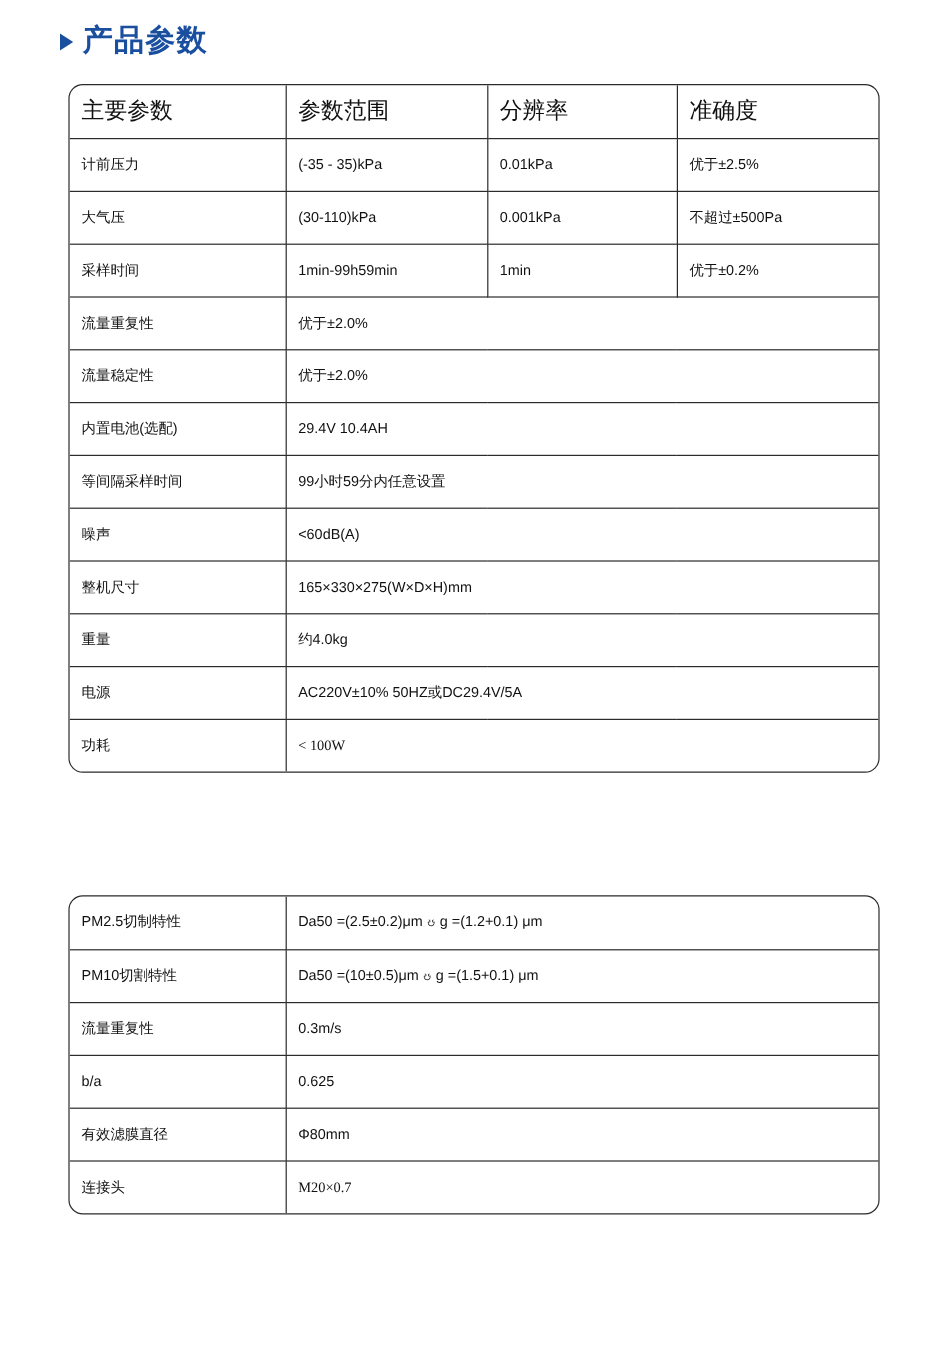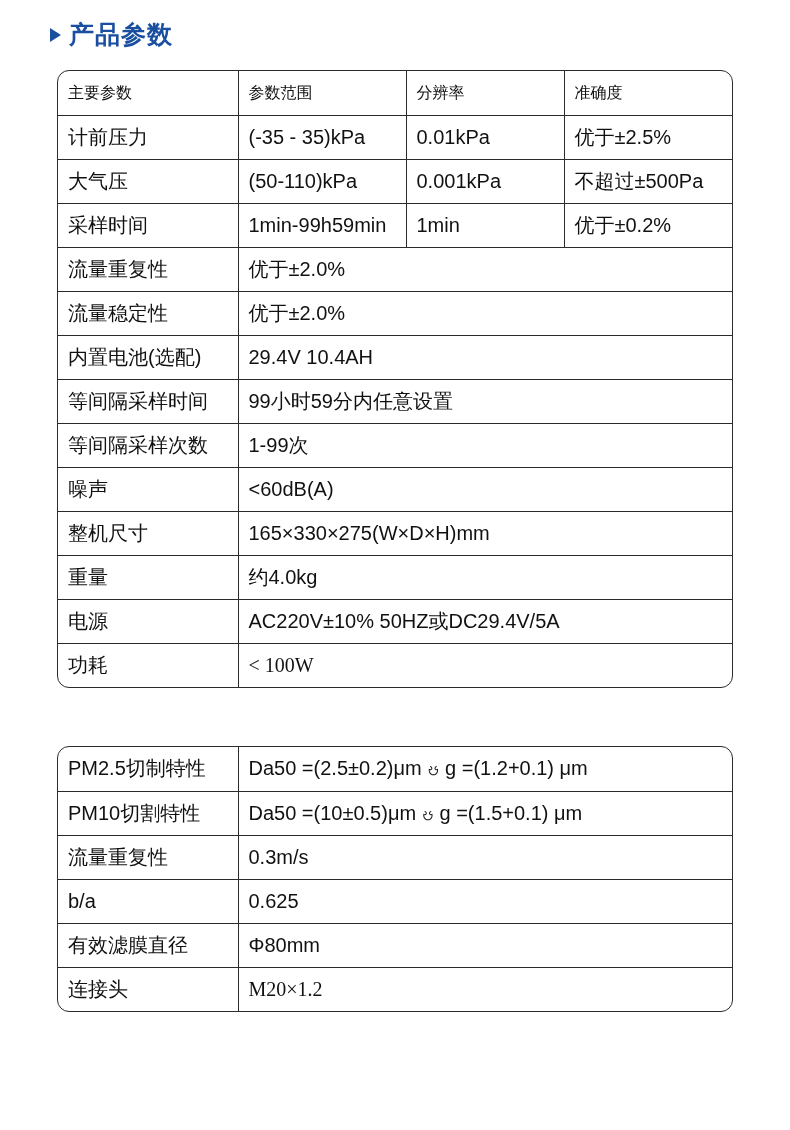--- a/index.html
+++ b/index.html
@@ -65,42 +65,42 @@
 
   table {
     border-collapse: collapse;
     width: 100%;
     table-layout: fixed;
   }
   td {
     border-right: 1px solid #2b2b2b;
     border-bottom: 1px solid #2b2b2b;
     padding: 0 10px;
-    font-size: 20px;
+    font-size: 12px;
     color: #111;
     vertical-align: middle;
     line-height: 1.25;
     height: 44px;
     box-sizing: border-box;
     word-break: break-word;
   }
   tr:last-child td { border-bottom: none; font-family: Liberation Serif, serif; }
   td:last-child { border-right: none; }
 
   
   #tbl-products col.c1 { width: 180px; }
   #tbl-products col.c2 { width: 168px; }
   #tbl-products col.c3 { width: 158px; }
   #tbl-products col.c4 { width: 170px; }
 
   
   #tbl-sampler col.c1 { width: 180px; }
   #tbl-sampler col.c2 { width: 496px; }
 
-  .hdr td { font-size: 16px; font-family: Liberation Serif, serif; }
+  .hdr td { font-size: 19px; font-family: Liberation Serif, serif; }
 </style>
 </head>
 <body>
 
 <div class="page">
 
   <div class="section-head" id="head-products">
     <span class="tri"></span>
     <span class="title">产品参数</span>
   </div>
@@ -122,21 +122,21 @@
         </tr>
 
         <tr>
           <td>计前压力</td>
           <td>(-35 - 35)kPa</td>
           <td>0.01kPa</td>
           <td>优于±2.5%</td>
         </tr>
         <tr>
           <td>大气压</td>
-          <td>(50-110)kPa</td>
+          <td>(30-110)kPa</td>
           <td>0.001kPa</td>
           <td>不超过±500Pa</td>
         </tr>
         <tr>
           <td>采样时间</td>
           <td>1min-99h59min</td>
           <td>1min</td>
           <td>优于±0.2%</td>
         </tr>
 
@@ -148,24 +148,20 @@
           <td>流量稳定性</td>
           <td colspan="3">优于±2.0%</td>
         </tr>
         <tr>
           <td>内置电池(选配)</td>
           <td colspan="3">29.4V 10.4AH</td>
         </tr>
         <tr>
           <td>等间隔采样时间</td>
           <td colspan="3">99小时59分内任意设置</td>
-        </tr>
-        <tr>
-          <td>等间隔采样次数</td>
-          <td colspan="3">1-99次</td>
         </tr>
         <tr>
           <td>噪声</td>
           <td colspan="3">&lt;60dB(A)</td>
         </tr>
         <tr>
           <td>整机尺寸</td>
           <td colspan="3">165×330×275(W×D×H)mm</td>
         </tr>
         <tr>
@@ -207,19 +203,19 @@
         <tr>
           <td>b/a</td>
           <td>0.625</td>
         </tr>
         <tr>
           <td>有效滤膜直径</td>
           <td>Φ80mm</td>
         </tr>
         <tr>
           <td>连接头</td>
-          <td>M20×1.2</td>
+          <td>M20×0.7</td>
         </tr>
       </tbody>
     </table>
   </div>
 
 </div>
 
 </body></html>

